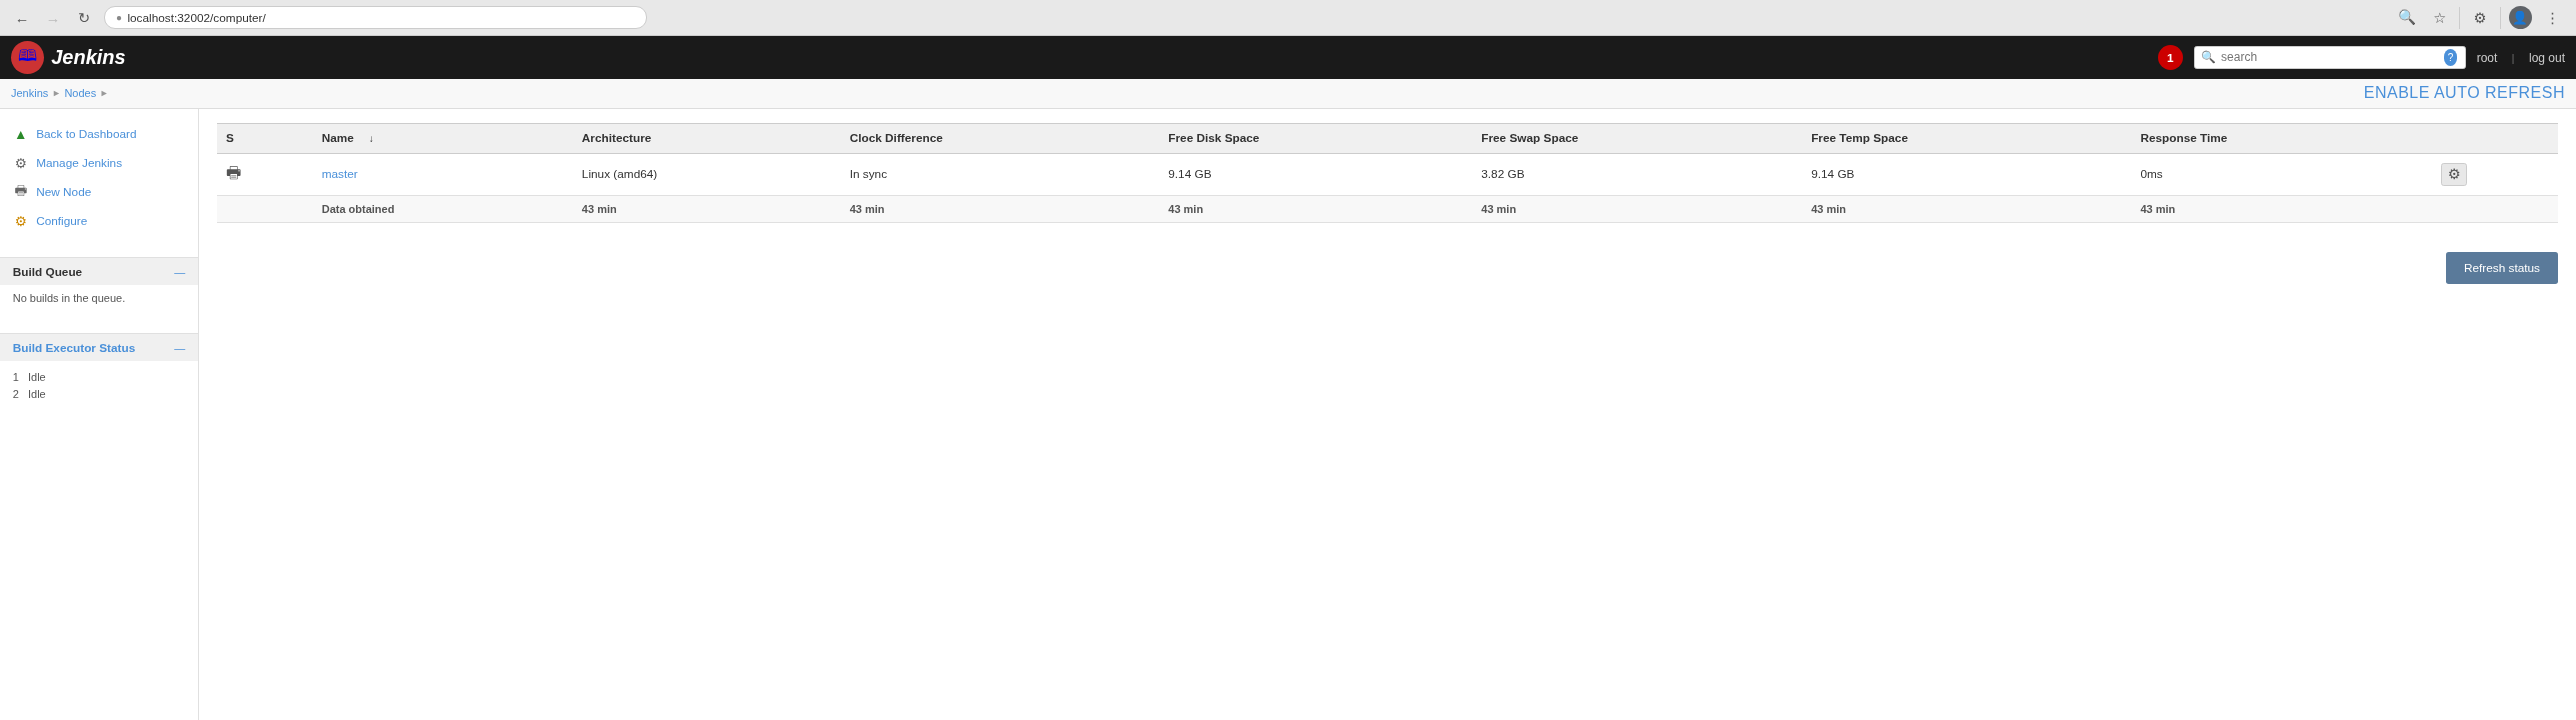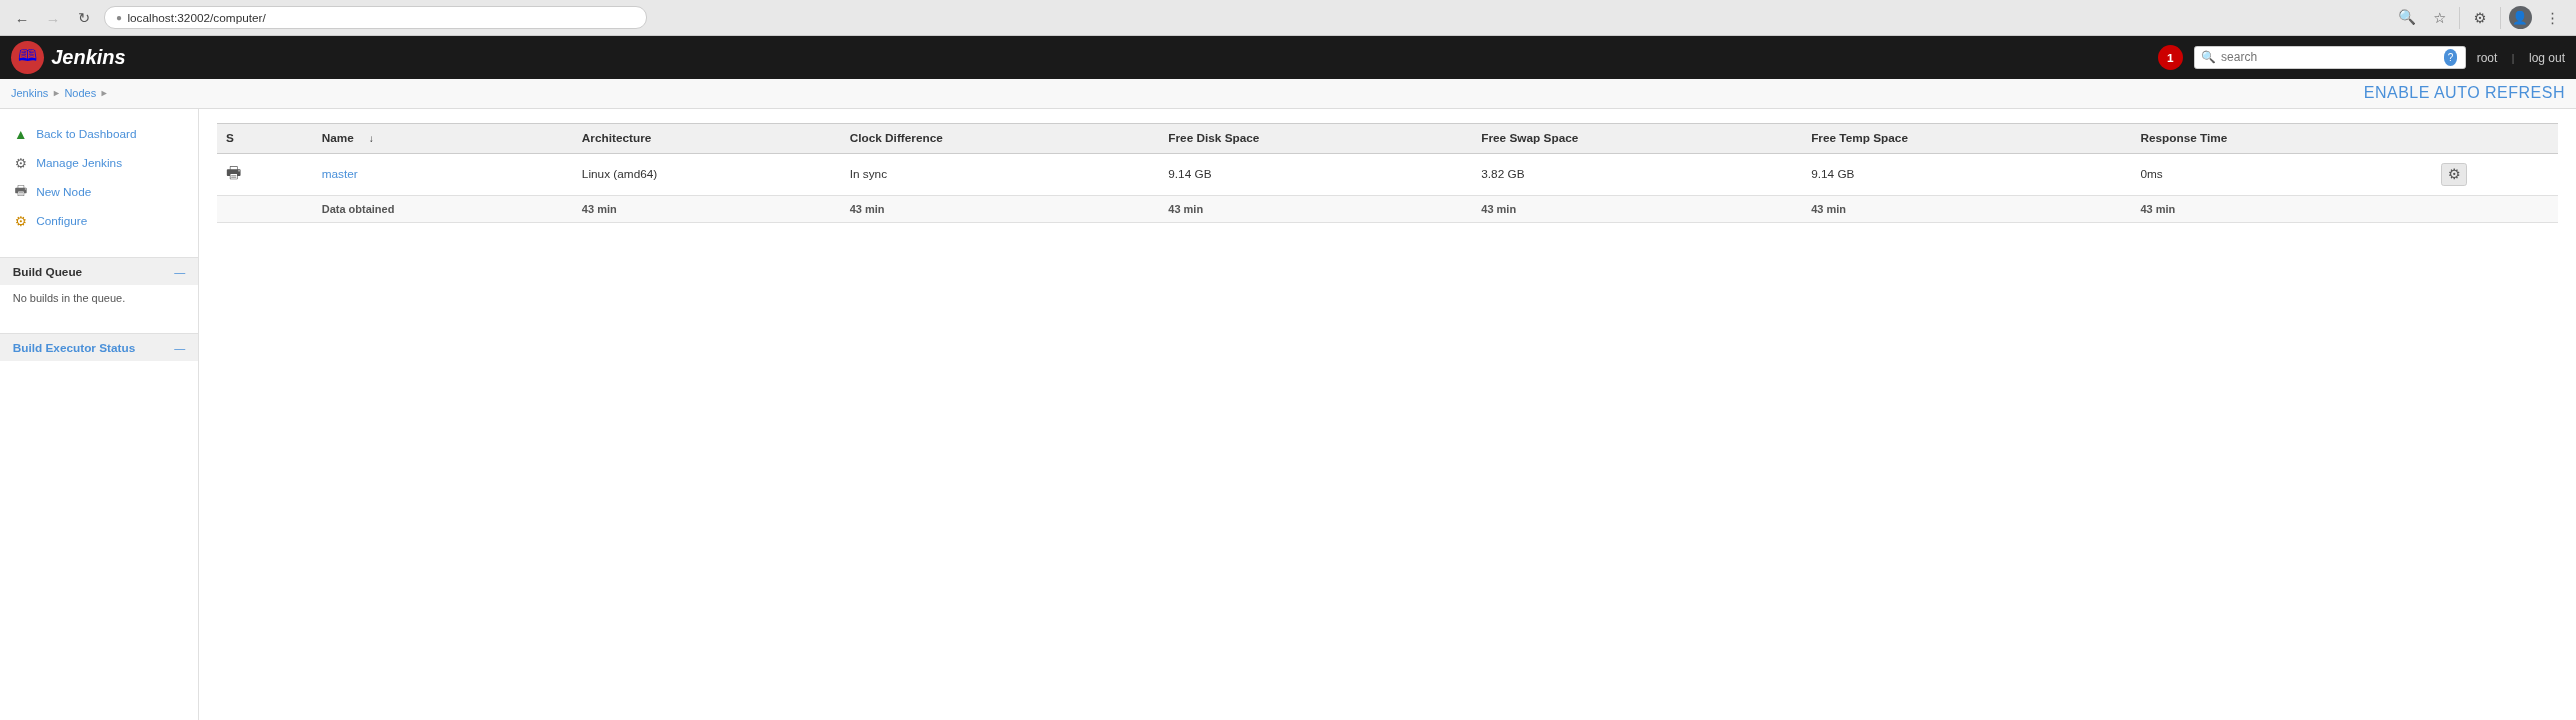--- a/index.html
+++ b/index.html
@@ -384,20 +384,32 @@
       </div>
       <div class="sidebar-section-body">
         <span>No builds in the queue.</span>
       </div>
     </div>
 
     <div class="sidebar-section">
       <div class="sidebar-section-header">
         <a class="build-executor-link" href="#">Build Executor Status</a>
         <button class="collapse-btn">—</button>
+      </div>
+      <div class="sidebar-section-body">
+        <div class="executor-row">
+          <span>1</span>
+          &nbsp;
+          <span>Idle</span>
+        </div>
+        <div class="executor-row">
+          <span>2</span>
+          &nbsp;
+          <span>Idle</span>
+        </div>
       </div>
     </div>
   </div>
 
   <div class="content-area">
     <table class="nodes-table">
       <thead>
         <tr>
           <th><span>S</span></th>
           <th style="cursor:pointer;">
@@ -441,15 +453,18 @@
           <td>43 min</td>
           <td>43 min</td>
           <td>43 min</td>
           <td>43 min</td>
           <td>43 min</td>
           <td>43 min</td>
           <td></td>
         </tr>
       </tbody>
     </table>
+    <div class="refresh-area">
+      <button class="refresh-btn">Refresh status</button>
+    </div>
   </div>
 </div>
 
 
 </body></html>

